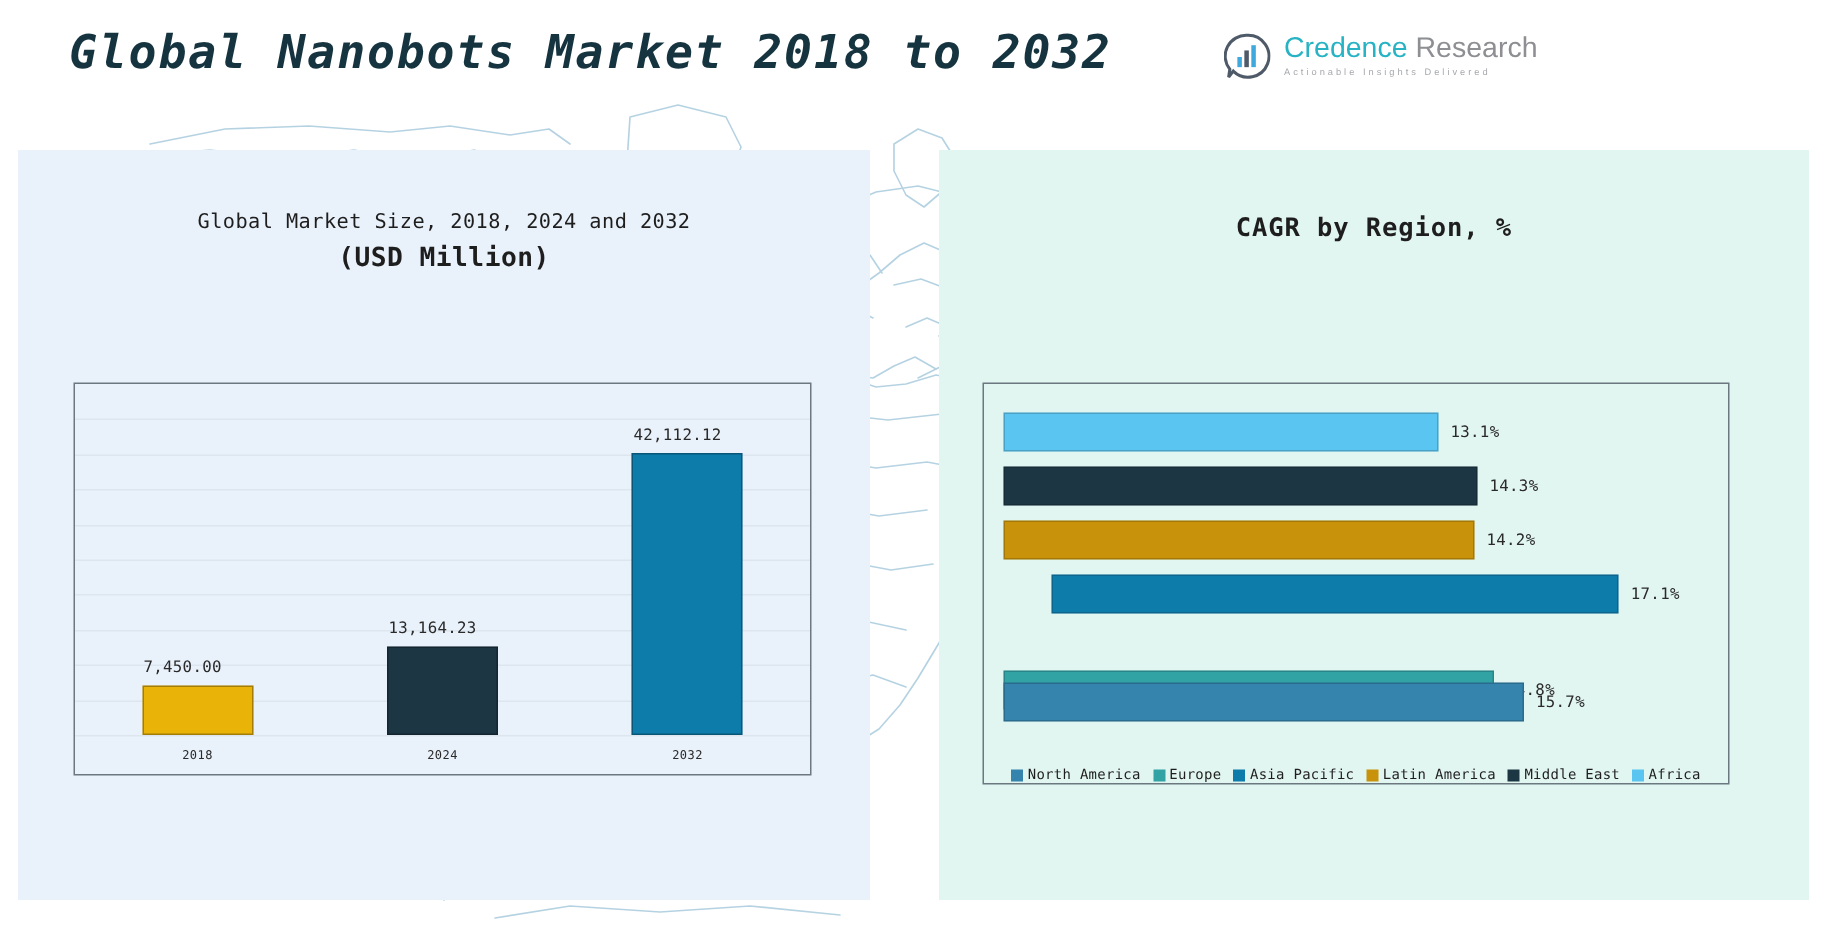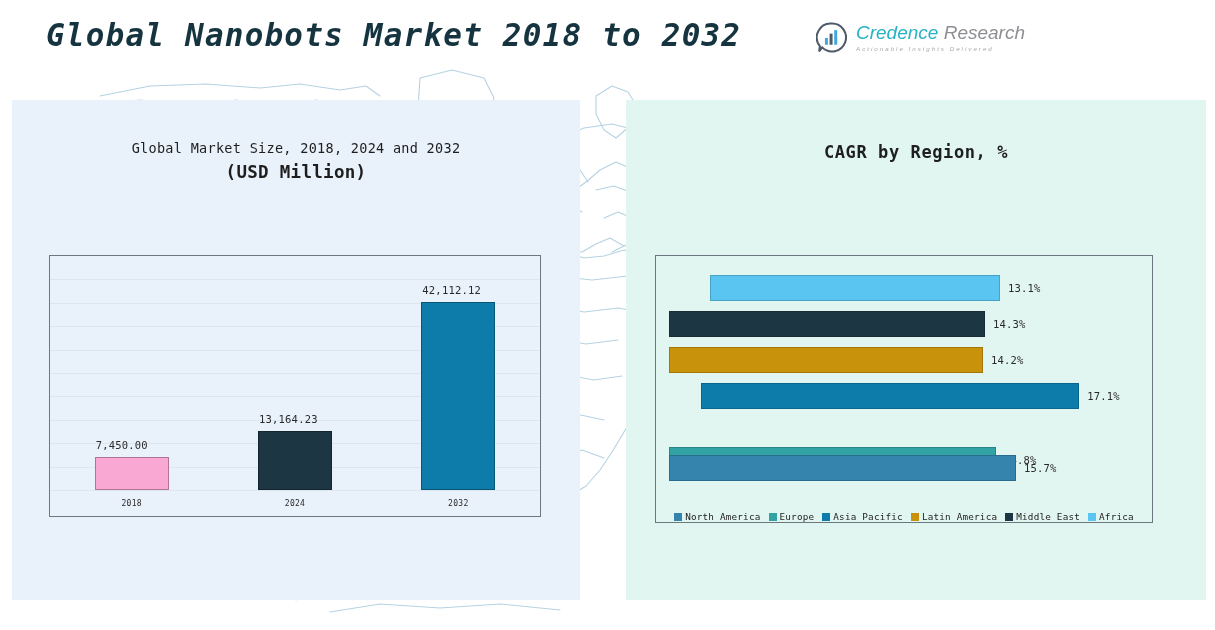--- a/index.html
+++ b/index.html
@@ -16,21 +16,21 @@
   
   #header{ position:absolute; left:0; top:0; width:1073px; height:100px; }
   #page-title{
     position:absolute; left:46px; top:17px;
     font-family:"DejaVu Sans Mono","Liberation Mono",monospace;
     font-style:italic; font-weight:700; font-size:31px; letter-spacing:1.2px;
     color:#15343f; white-space:nowrap;
   }
   #logo{ position:absolute; right:48px; top:22px; display:flex; align-items:center; gap:9px; }
   #logo-mark{ width:31px; height:31px; flex:0 0 auto; }
-  #logo-text{ display:flex; flex-direction:column; justify-content:center;font-style:italic; }
+  #logo-text{ display:flex; flex-direction:column; justify-content:center; }
   #logo-name{ font-family:"Liberation Sans",sans-serif; font-size:19px; line-height:20px; white-space:nowrap; }
   #logo-name .c1{ color:#27b3c4; }
   #logo-name .c2{ color:#8d8f93; }
   #logo-tag{
     font-family:"Liberation Sans",sans-serif; font-size:6.2px; letter-spacing:2.0px;
     color:#a6a8ad; margin-top:2px; white-space:nowrap;
   }
 
   
   .panel{ position:absolute; top:100px; height:500px; }
@@ -210,21 +210,21 @@
           <div class="gl" style="top: 163.8px;"></div>
           <div class="gl" style="top: 140.4px;"></div>
           <div class="gl" style="top: 117px;"></div>
           <div class="gl" style="top: 93.6px;"></div>
           <div class="gl" style="top: 70.2px;"></div>
           <div class="gl" style="top: 46.8px;"></div>
           <div class="gl" style="top: 23.4px;"></div>
         </div>
       <div id="vbars">
           <div class="vcol" style="width: 74px; left: 44.6667px; height: 210px;">
-            <div class="vbar" style="height: 33px; background: #f9a8d4; position: relative;">
+            <div class="vbar" style="height: 33px; background: #eab308; position: relative;">
               <div class="vlabel">7,450.00</div>
             </div>
             <div class="vtick">2018</div>
           </div>
           <div class="vcol" style="width: 74px; left: 208px; height: 210px;">
             <div class="vbar" style="height: 59px; background: rgb(28, 54, 68); position: relative;">
               <div class="vlabel">13,164.23</div>
             </div>
             <div class="vtick">2024</div>
           </div>
@@ -236,21 +236,21 @@
           </div>
         </div>
     </div>
   </div>
 
   <div class="panel" id="panel-right">
     <div class="panel-title" id="right-title">CAGR by Region, %</div>
 
     <div class="plot-frame" id="right-plot">
       <div id="hbars">
-          <div class="hrow" style="top: 19px; height: 26px; width: 483px; margin-left: 41px;">
+          <div class="hrow" style="top: 19px; height: 26px; width: 483px;">
             <div class="hbar" style="width: 290px; background: rgb(91, 197, 242);"></div>
             <div class="hlabel">13.1%</div>
           </div>
           <div class="hrow" style="top: 55px; height: 26px; width: 483px;">
             <div class="hbar" style="width: 316px; background: rgb(28, 54, 68);"></div>
             <div class="hlabel">14.3%</div>
           </div>
           <div class="hrow" style="top: 91px; height: 26px; width: 483px;">
             <div class="hbar" style="width: 314px; background: rgb(200, 147, 10);"></div>
             <div class="hlabel">14.2%</div>

